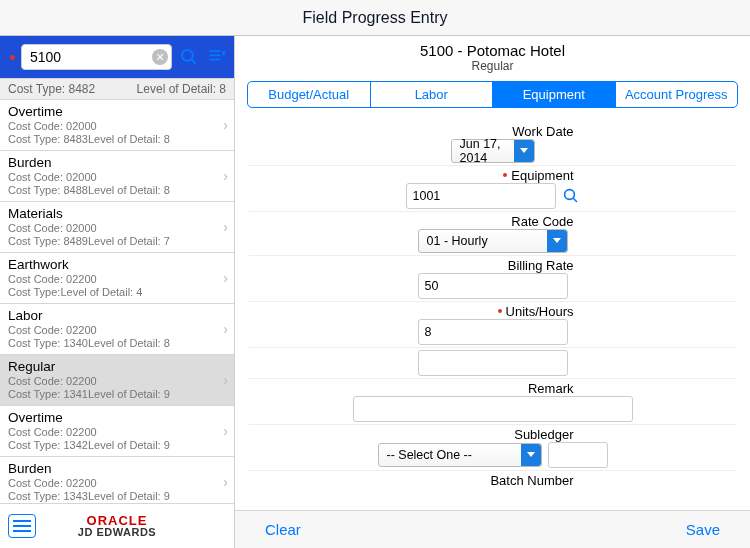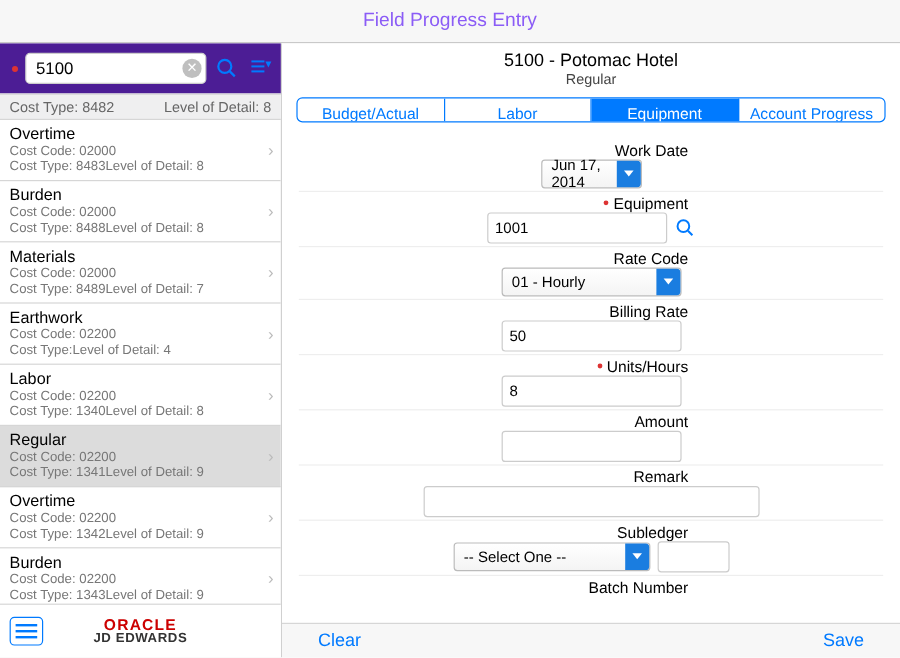--- a/index.html
+++ b/index.html
@@ -1,21 +1,21 @@
 <!DOCTYPE html>
 <html><head>
 <meta charset="utf-8">
 <style>
 * { box-sizing: border-box; margin: 0; padding: 0; font-family: -apple-system, "Helvetica Neue", Arial, sans-serif; }
 html, body { width: 750px; height: 548px; overflow: hidden; background: #f7f7f7; }
 .app { width: 750px; height: 548px; display: flex; flex-direction: column; }
-.topbar { height: 36px; background: #f7f7f7; border-bottom: 1px solid #c9c9c9; display: flex; align-items: center; justify-content: center; font-size: 16px; color: #8b5cf6; }
+.topbar { height: 36px; background: #f7f7f7; border-bottom: 1px solid #c9c9c9; display: flex; align-items: center; justify-content: center; font-size: 16px; color: #0f172a; }
 .main { flex: 1; display: flex; overflow: hidden; }
 .left { width: 235px; background: #fff; border-right: 1px solid #d0d0d0; display: flex; flex-direction: column; }
-.search-row { padding: 8px 6px 8px 10px; display: flex; align-items: center; gap: 6px; background:#4c1d95; }
+.search-row { padding: 8px 6px 8px 10px; display: flex; align-items: center; gap: 6px; background:#1d4ed8; }
 .red-dot { width: 5px; height: 5px; background: #d33; border-radius: 50%; }
 .search-input-wrap { position: relative; flex: 1; }
 .search-input { width: 100%; height: 26px; border: 1px solid #ccc; border-radius: 4px; padding: 0 22px 0 8px; font-size: 14px; color: #000; }
 .clear-x { position: absolute; right: 4px; top: 50%; transform: translateY(-50%); width: 16px; height: 16px; background: #bfbfbf; border-radius: 50%; color: #fff; font-size: 11px; line-height: 16px; text-align: center; cursor: pointer; }
 .icon-btn { width: 22px; height: 22px; color: #007aff; display:flex; align-items:center; justify-content:center; cursor:pointer; }
 .icon-btn svg { width: 20px; height: 20px; }
 .list { flex: 1; overflow: hidden; }
 .sub-header { background: #efeff0; border-top: 1px solid #d6d6d6; border-bottom: 1px solid #d6d6d6; padding: 3px 8px; display: flex; justify-content: space-between; font-size: 12px; color: #666; }
 .list-item { position: relative; padding: 4px 22px 4px 8px; border-bottom: 1px solid #d6d6d6; cursor: pointer; }
 .list-item.selected { background: #dcdcdc; }
@@ -257,21 +257,20 @@
         <div class="row">
           <div class="label">
               <span class="req"></span>
               <span>Units/Hours</span>
             </div>
           <div class="control">
               <input class="text-input w160" value="8" style="">
             </div>
         </div>
         <div class="row">
-          <div class="label">Amount</div>
           <div class="control">
               <input class="text-input w160" value="" style="">
             </div>
         </div>
         <div class="row">
           <div class="label">Remark</div>
           <div class="control">
               <input class="text-input w280" value="" style="">
             </div>
         </div>

